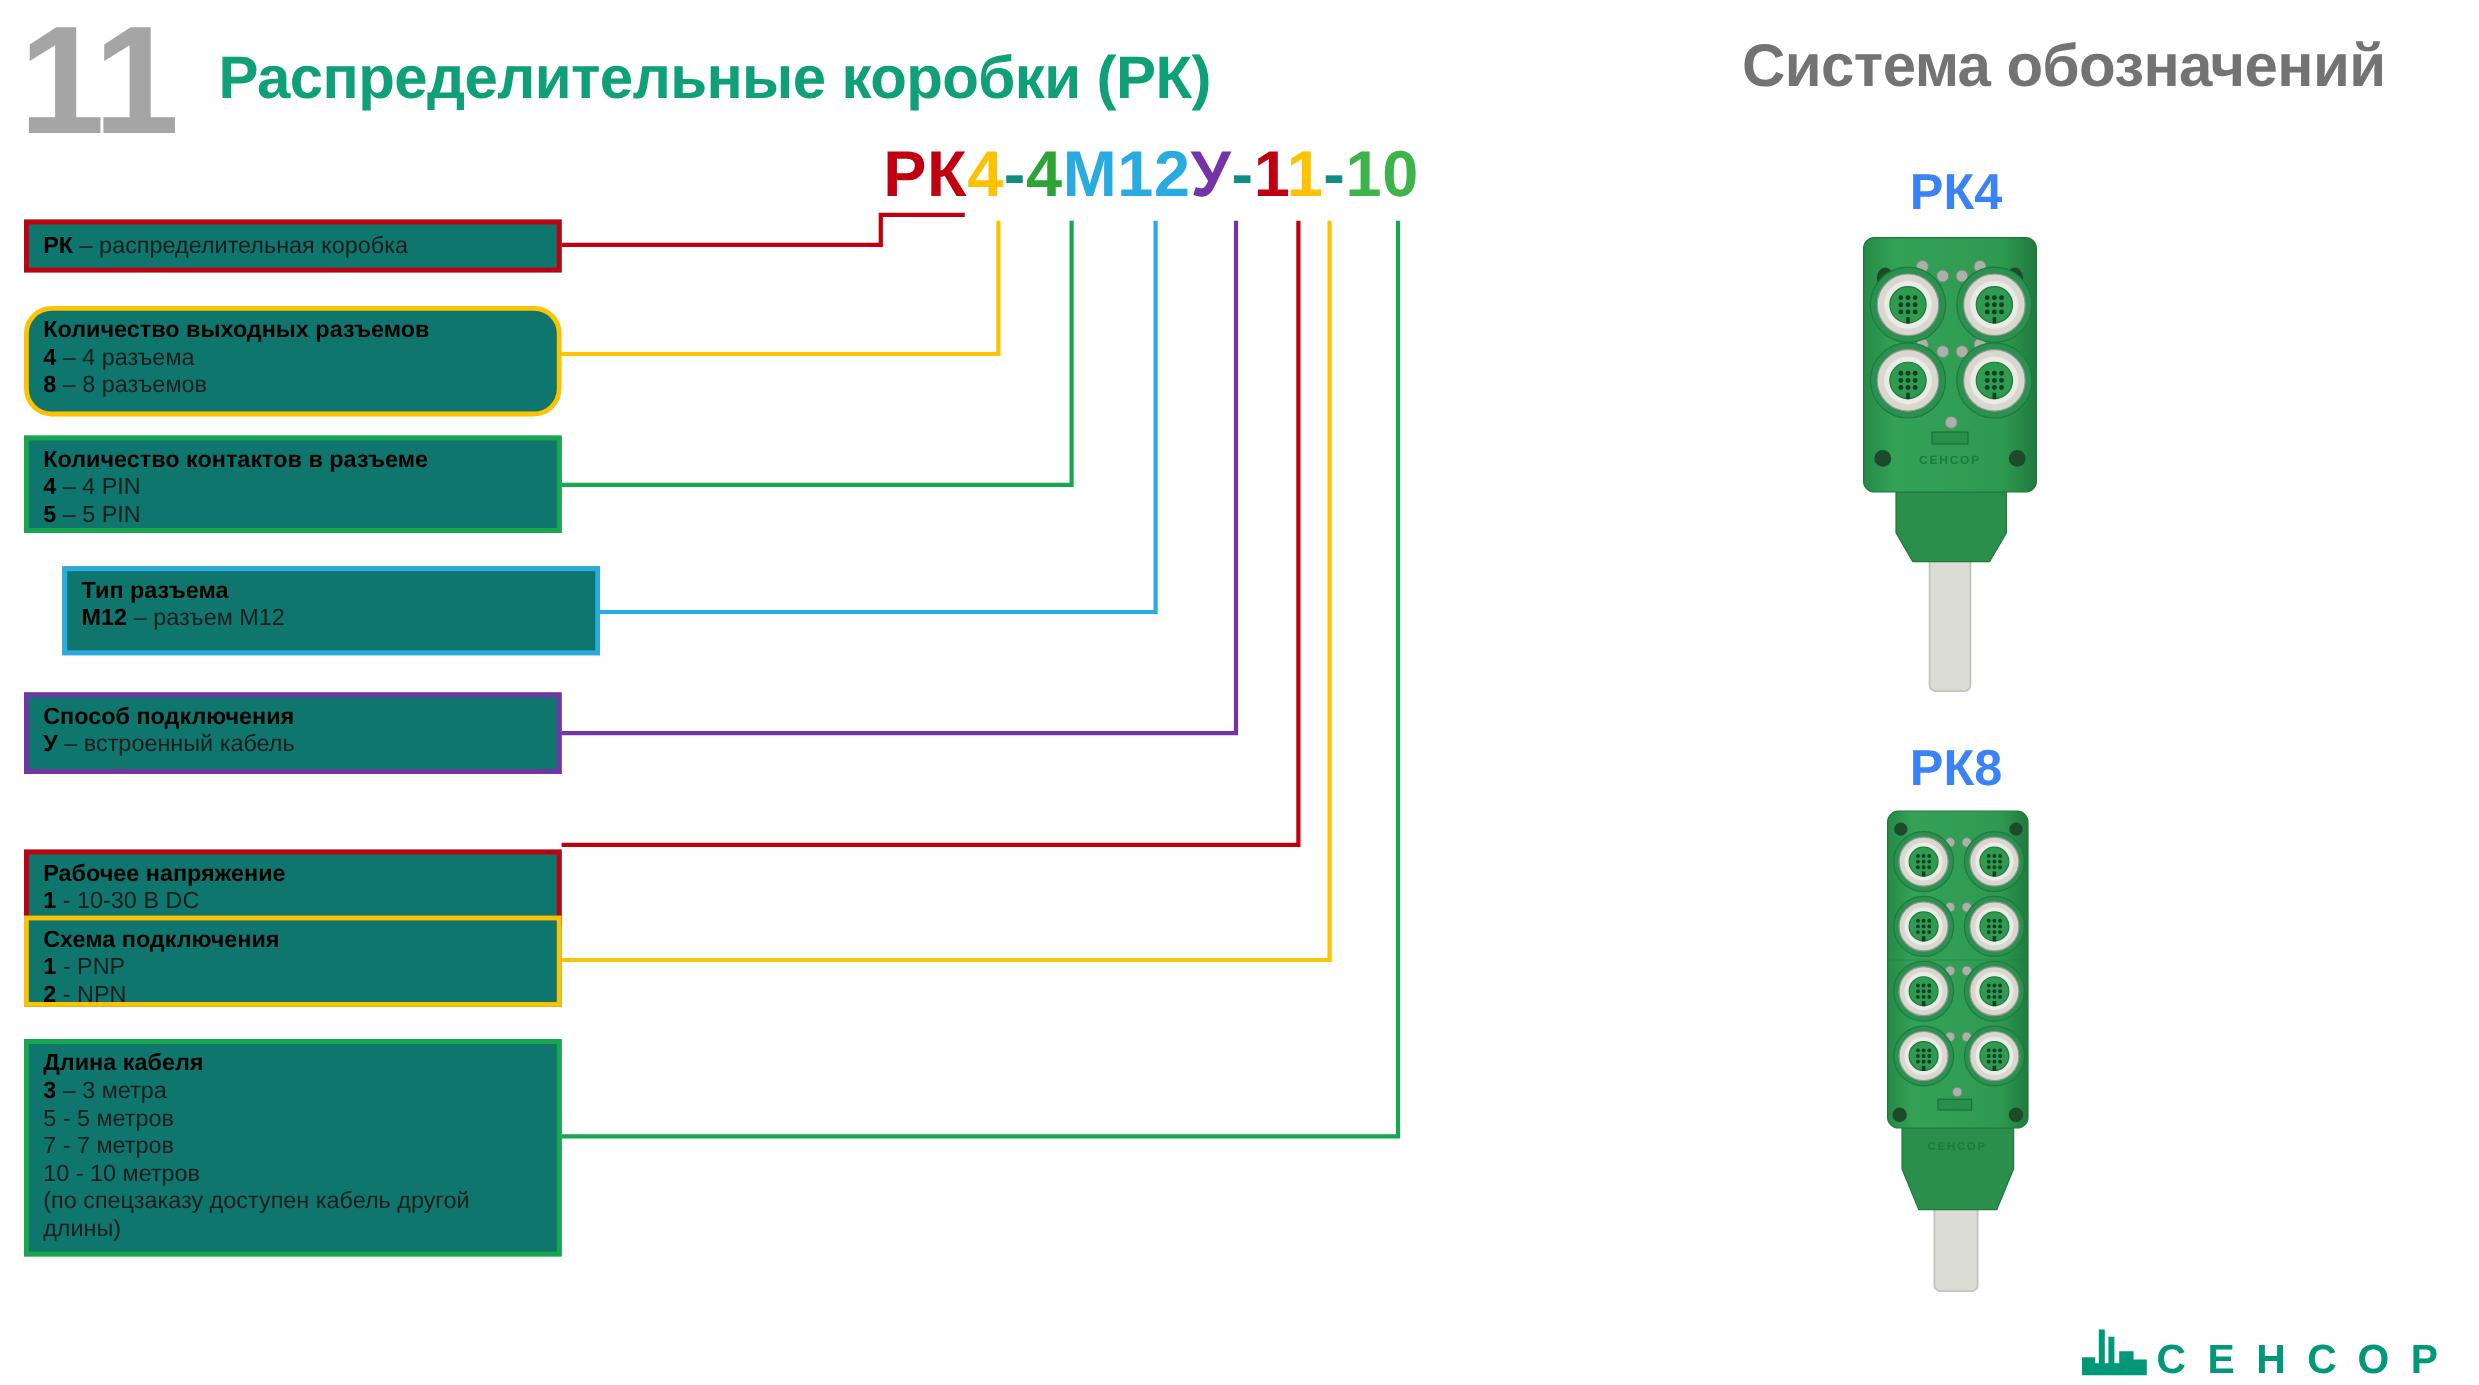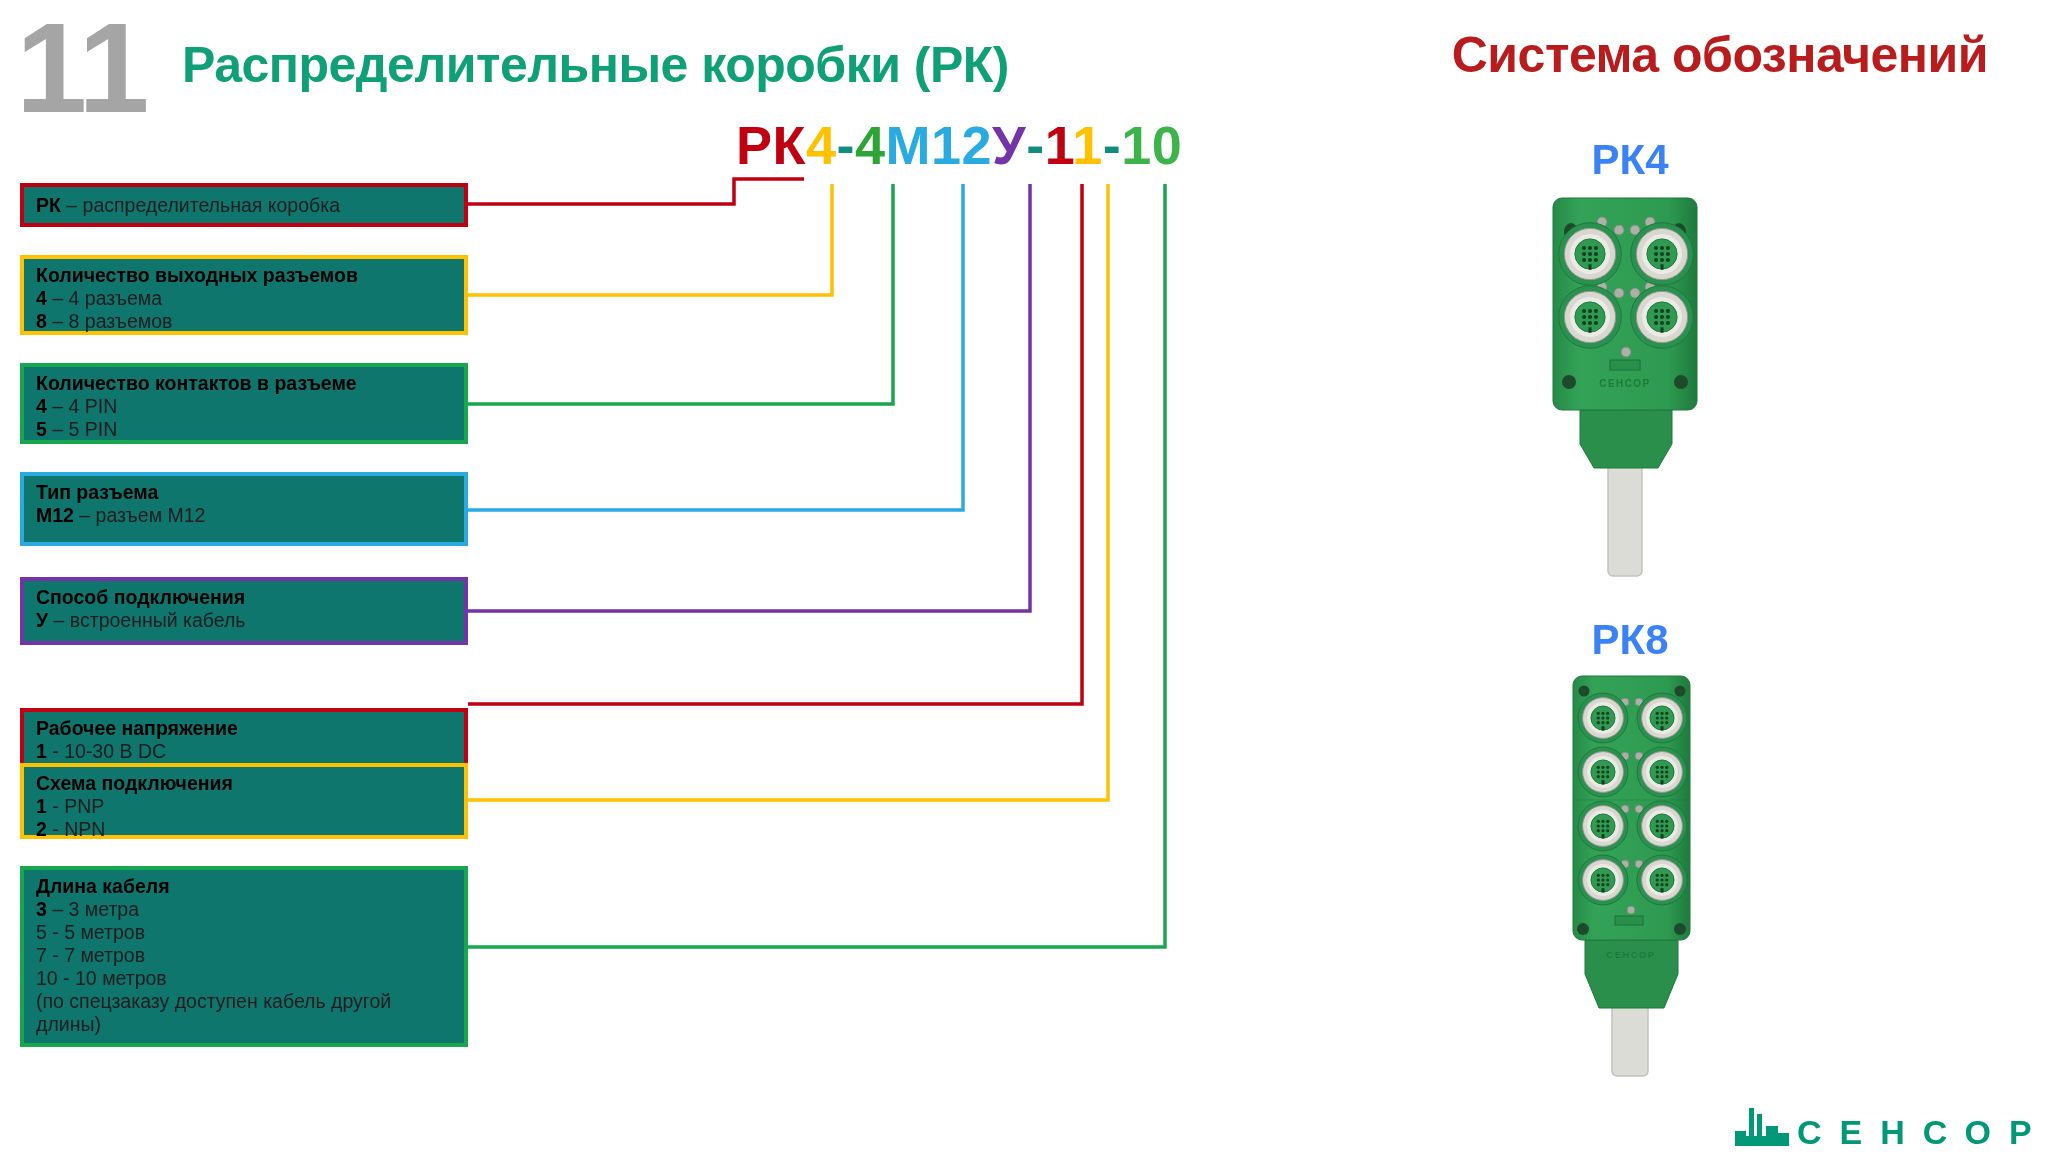--- a/index.html
+++ b/index.html
@@ -10,38 +10,38 @@
   
   .page-number{
     position:absolute;left:16px;top:16px;font-size:128px;line-height:0.82;
     font-weight:bold;color:#A5A5A5;letter-spacing:-2px;
   }
   .page-title{
     position:absolute;left:182px;top:36px;font-size:50px;font-weight:bold;color:#0FA077;
     letter-spacing:-0.5px;white-space:nowrap;
   }
   .page-subtitle{
-    position:absolute;right:78px;top:26px;font-size:50px;font-weight:bold;color:#b91c1c;
+    position:absolute;right:78px;top:26px;font-size:50px;font-weight:bold;color:#737373;
     letter-spacing:-0.5px;white-space:nowrap;
   }
   
   .part-number{
     position:absolute;left:736px;top:116px;font-size:54px;font-weight:bold;
     letter-spacing:0.5px;white-space:nowrap;line-height:1.1;
   }
   
   .legend-box{
     position:absolute;left:20px;width:448px;box-sizing:border-box;
     border:4px solid #999;background:#0f766e;padding:5px 12px 4px 12px;
     color:#1d1d1f;font-size:19.5px;line-height:23px;
   }
   .legend-box b{color:#000;}
   .box-title{font-weight:bold;color:#000;}
   .box-0{top:183px;height:44px;display:flex;align-items:center;}
-  .box-1{top:255px;height:80px;}
+  .box-1{top:255px;height:92px;border-radius:23px;}
   .box-2{top:363px;height:81px;}
   .box-3{top:472px;height:74px;}
   .box-4{top:577px;height:68px;}
   .box-5{top:672px;height:64px;margin-top:36px;}
   .box-6{top:763px;height:76px;}
   .box-7{top:866px;height:181px;}
   
   .lines-svg{position:absolute;left:0;top:0;width:2066px;height:1154px;pointer-events:none;}
   
   .product-label{
@@ -91,21 +91,21 @@
         <div><b>8</b> – 8 разъемов</div>
       </div>
   </div>
   <div class="legend-box box-2" style="border-color: rgb(23, 167, 79);">
     <div class="box-title">Количество контактов в разъеме</div>
     <div class="box-lines">
         <div><b>4</b> – 4 PIN</div>
         <div><b>5</b> – 5 PIN</div>
       </div>
   </div>
-  <div class="legend-box box-3" style="border-color: rgb(41, 171, 226);">
+  <div class="legend-box box-3" style="border-color: rgb(41, 171, 226); margin-left: 32px;">
     <div class="box-title">Тип разъема</div>
     <div class="box-lines">
         <div><b>М12</b> – разъем М12</div>
       </div>
   </div>
   <div class="legend-box box-4" style="border-color: rgb(116, 52, 168);">
     <div class="box-title">Способ подключения</div>
     <div class="box-lines">
         <div><b>У</b> – встроенный кабель</div>
       </div>

